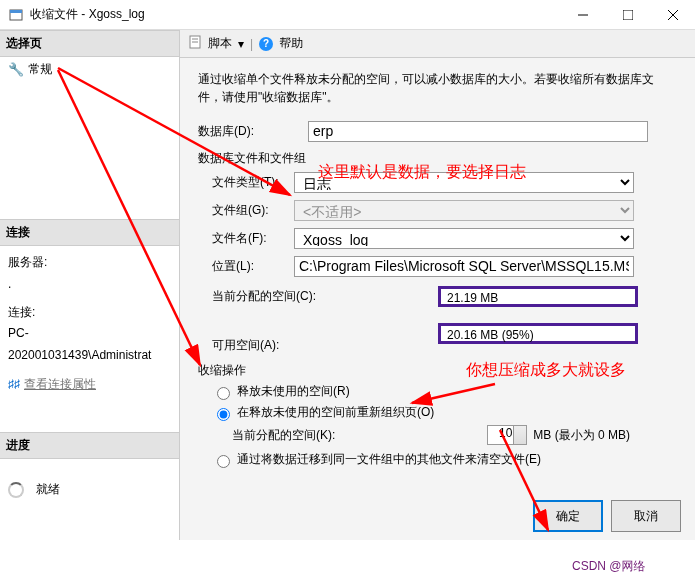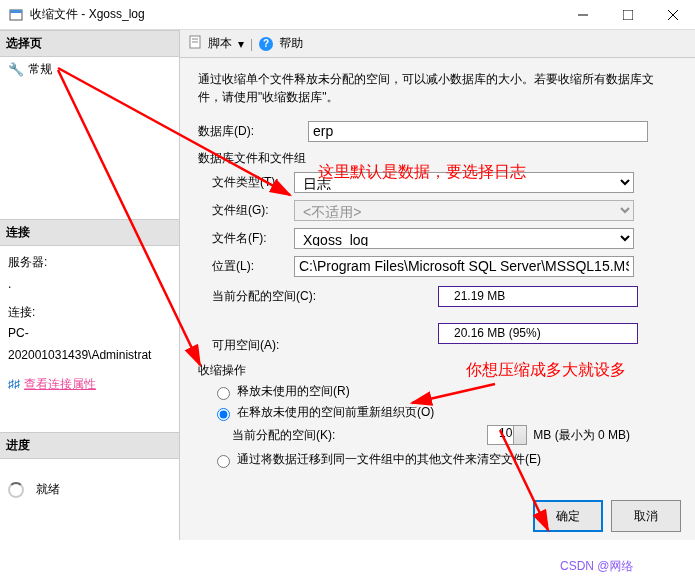--- a/index.html
+++ b/index.html
@@ -7,21 +7,21 @@
 .titlebar { height: 30px; background: #fff; border-bottom: 1px solid #ddd; display: flex; align-items: center; padding-left: 8px; }
 .titlebar .icon { width: 16px; height: 16px; margin-right: 6px; }
 .titlebar .title { flex: 1; }
 .titlebar .winbtns { display: flex; }
 .titlebar .winbtn { width: 45px; height: 30px; display: flex; align-items: center; justify-content: center; }
 .main { display: flex; height: 510px; }
 .leftpane { width: 180px; border-right: 1px solid #ccc; background: #f0f0f0; display: flex; flex-direction: column; }
 .leftpane .section-header { background: #e3e3e3; padding: 4px 6px; font-weight: bold; border-bottom: 1px solid #ccc; border-top: 1px solid #ccc; }
 .leftpane .section-body { background: #fff; flex: 0 0 auto; }
 .leftpane .item { padding: 4px 8px; display: flex; align-items: center; gap: 4px; }
-.leftpane .link { color: #ec4899; text-decoration: underline; cursor: pointer; }
+.leftpane .link { color: #737373; text-decoration: underline; cursor: pointer; }
 .leftpane .conn-body { background: #fff; padding: 6px 8px; line-height: 1.8; }
 .leftpane .progress-body { background: #fff; padding: 22px 8px; display: flex; align-items: center; gap: 12px; }
 .leftpane .spacer { flex: 1; background: #fff; }
 .rightpane { flex: 1; background: #f0f0f0; display: flex; flex-direction: column; }
 .toolbar { height: 28px; border-bottom: 1px solid #ccc; display: flex; align-items: center; padding: 0 8px; gap: 6px; background: #f0f0f0; }
 .toolbar .sep { color: #999; }
 .content { flex: 1; padding: 12px 18px 8px 18px; background: #f4f4f4; position: relative; }
 .desc { line-height: 1.5; margin-bottom: 14px; }
 .formrow { display: flex; align-items: center; margin-bottom: 6px; min-height: 22px; }
 .formrow .lbl { width: 110px; }
@@ -32,21 +32,21 @@
 .section-title { margin: 8px 0 4px 0; }
 .radio-row { display: flex; align-items: center; margin: 4px 0 4px 14px; gap: 4px; }
 .shrink-row { margin-left: 34px; display: flex; align-items: center; gap: 6px; margin-top: 4px; margin-bottom: 6px; }
 .spinner { width: 40px; border: 1px solid #999; height: 20px; text-align: right; padding-right: 14px; position: relative; background: #fff; }
 .spinner::after { content: ""; position: absolute; right: 0; top: 0; bottom: 0; width: 12px; background: linear-gradient(#eee,#ddd); border-left: 1px solid #999; }
 .buttons { position: absolute; right: 14px; bottom: 8px; display: flex; gap: 8px; }
 .btn { width: 70px; height: 32px; border: 1px solid #888; background: #e8e8e8; display: flex; align-items: center; justify-content: center; cursor: pointer; }
 .btn.primary { border: 2px solid #0078d7; }
 .annot { position: absolute; color: #ff0000; font-size: 16px; font-weight: 500; pointer-events: none; z-index: 50; }
 svg.arrow { position: absolute; pointer-events: none; z-index: 40; }
-.valbox { border: 1px solid #4c1d95; background: #fff; padding: 2px 15px; height: 21px; min-width: 200px; display: inline-block; }
+.valbox { border: 3px solid #4c1d95; background: #fff; padding: 2px 6px; height: 21px; min-width: 200px; display: inline-block; }
 .spinner-icon { display:inline-block; width:16px; height:16px; border:2px solid #ccc; border-top-color:#666; border-radius:50%; }
 .wrench-icon { display:inline-block; font-size:13px; }
 </style>
 </head>
 <body>
 
 <div class="titlebar">
   <span class="icon">
     <svg width="16" height="16">
         <rect x="2" y="3" width="12" height="10" fill="#fff" stroke="#555"></rect>
@@ -180,21 +180,21 @@
       <div class="buttons">
         <div class="btn primary">确定</div>
         <div class="btn">取消</div>
       </div>
     </div>
   </div>
 </div>
 
 <div class="annot" style="left:318px; top:162px;">这里默认是数据，要选择日志</div>
 <div class="annot" style="left:466px; top:360px;">你想压缩成多大就设多</div>
-<div class="annot" style="left:560px; top:558px; font-size:12px; color:#8b5cf6; font-weight:normal;">CSDN @网络</div>
+<div class="annot" style="left:572px; top:558px; font-size:12px; color:#701a75; font-weight:normal;">CSDN @网络</div>
 
 <svg class="arrow" style="left:0; top:0;" width="695" height="582">
   <defs>
     <marker id="ah" markerWidth="10" markerHeight="10" refX="8" refY="3" orient="auto">
       <path d="M0,0 L0,6 L9,3 z" fill="#ff0000"></path>
     </marker>
   </defs>
   <line x1="58" y1="68" x2="290" y2="195" stroke="#ff0000" stroke-width="2.5" marker-end="url(#ah)"></line>
   <line x1="58" y1="70" x2="200" y2="365" stroke="#ff0000" stroke-width="2.5" marker-end="url(#ah)"></line>
   <line x1="495" y1="384" x2="412" y2="403" stroke="#ff0000" stroke-width="2.5" marker-end="url(#ah)"></line>

